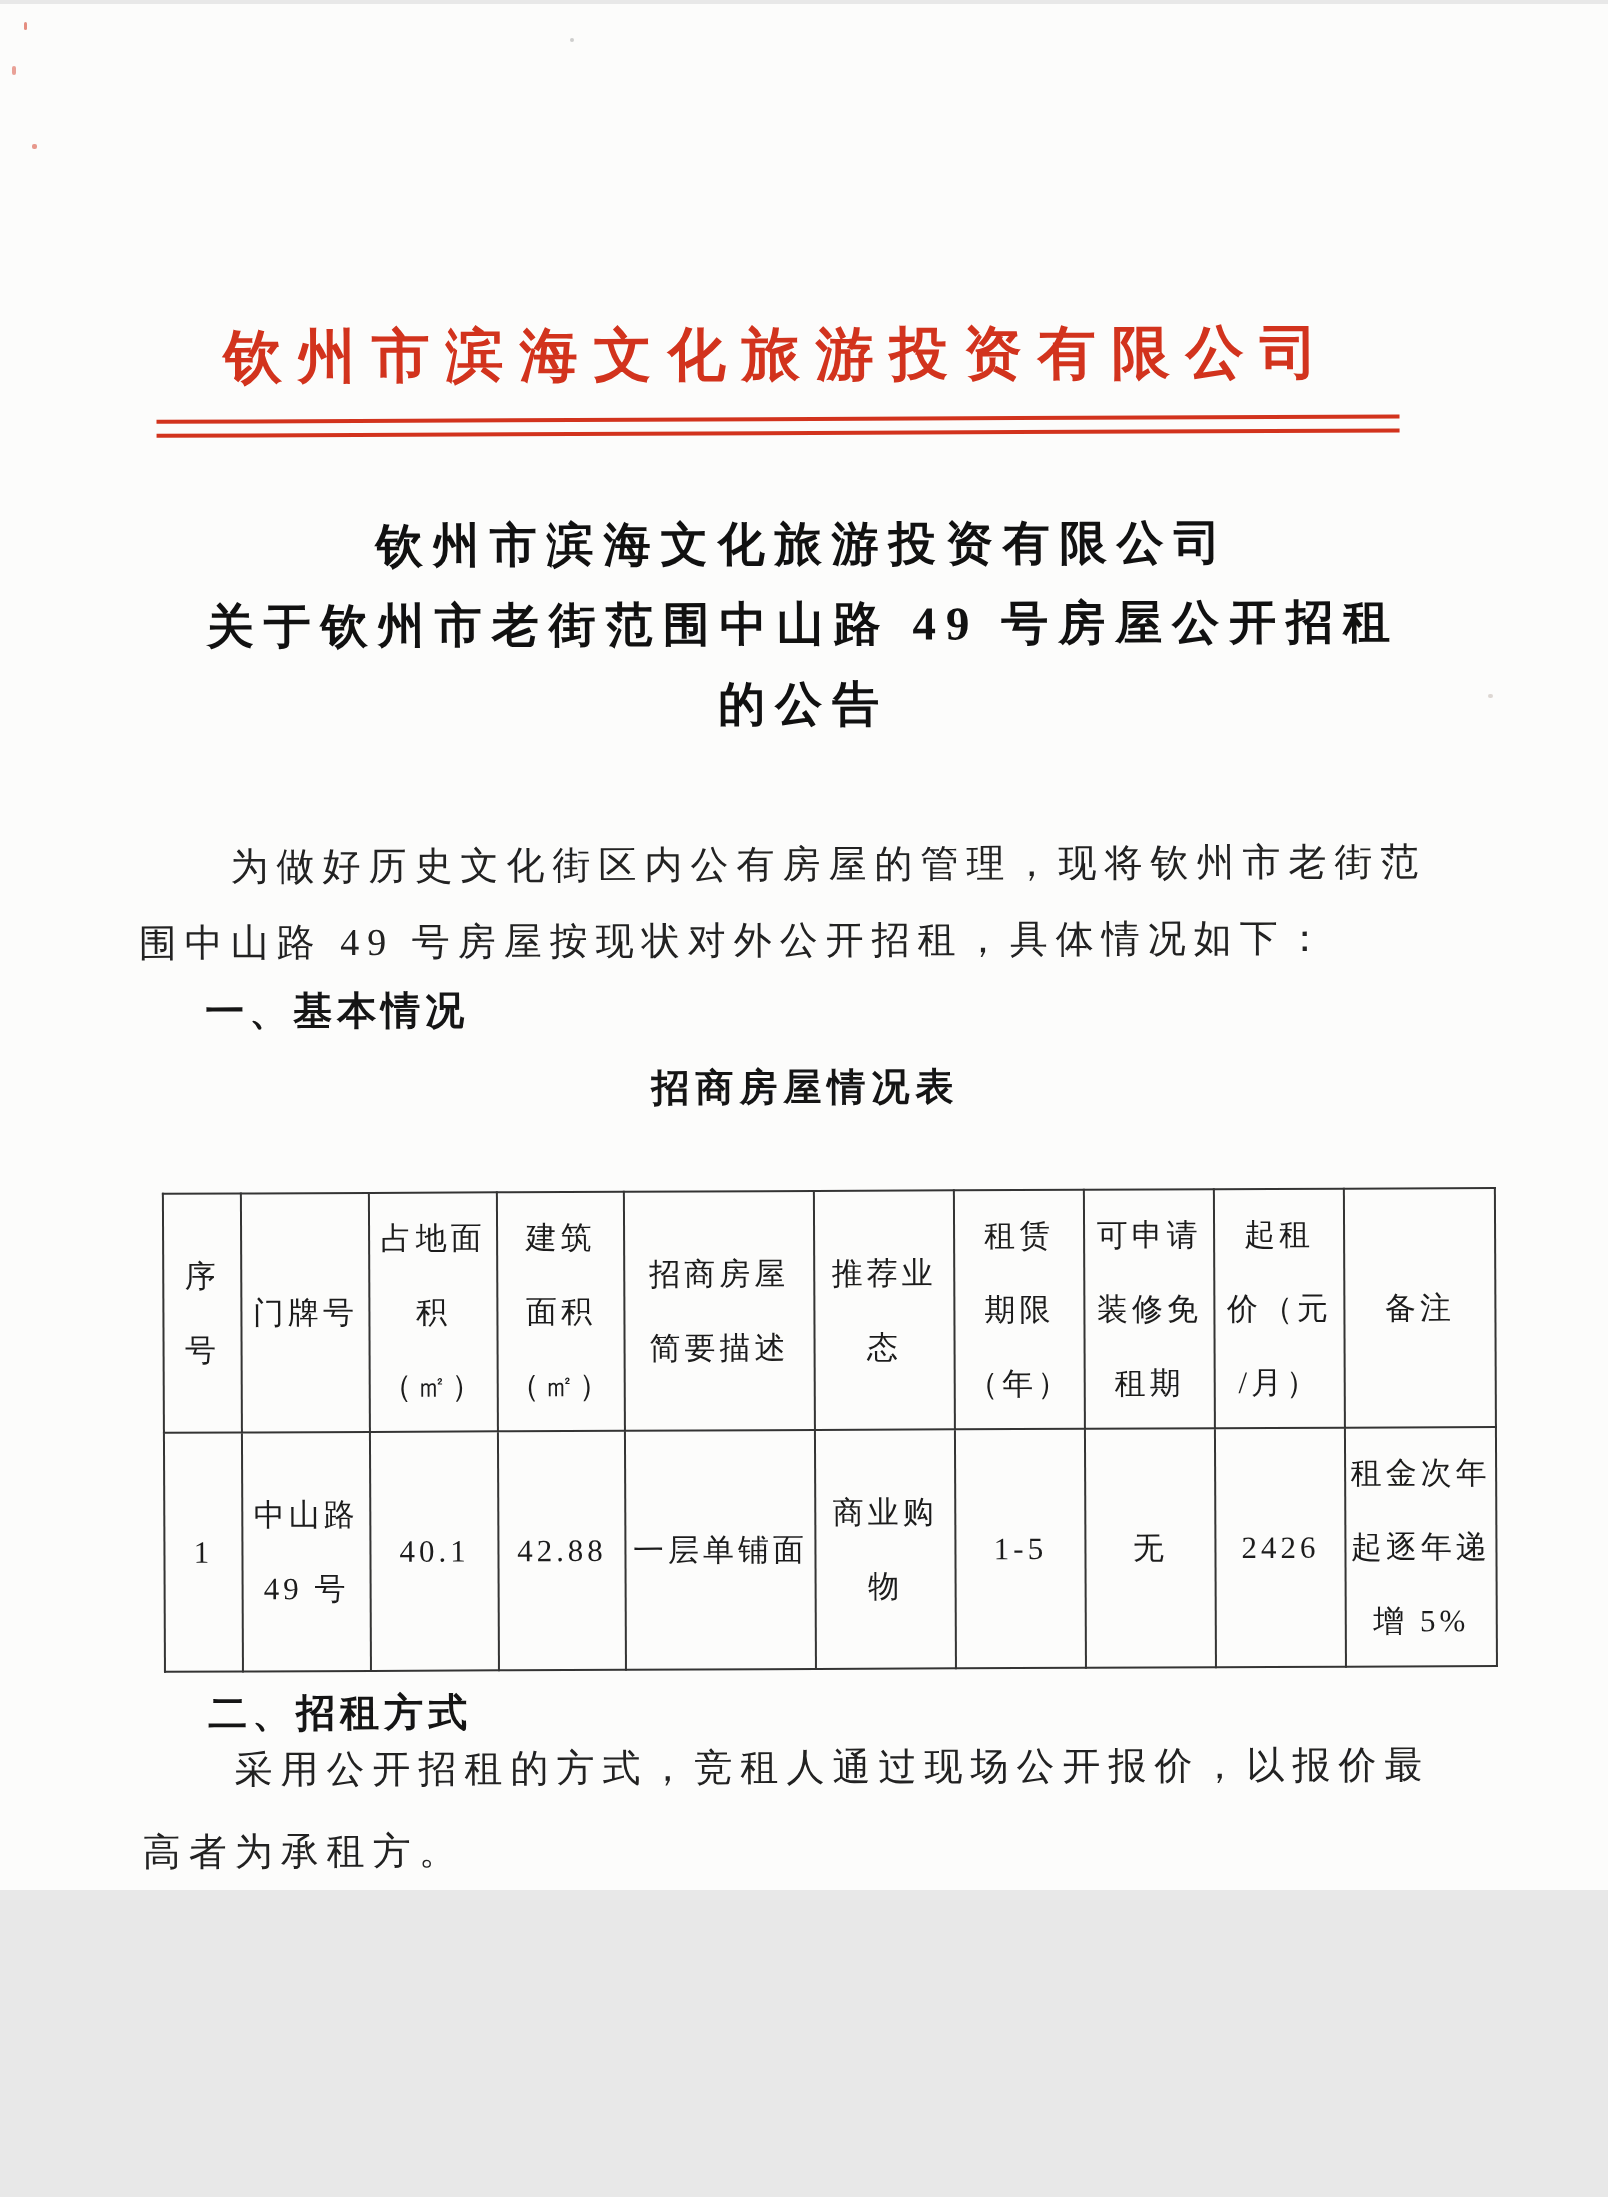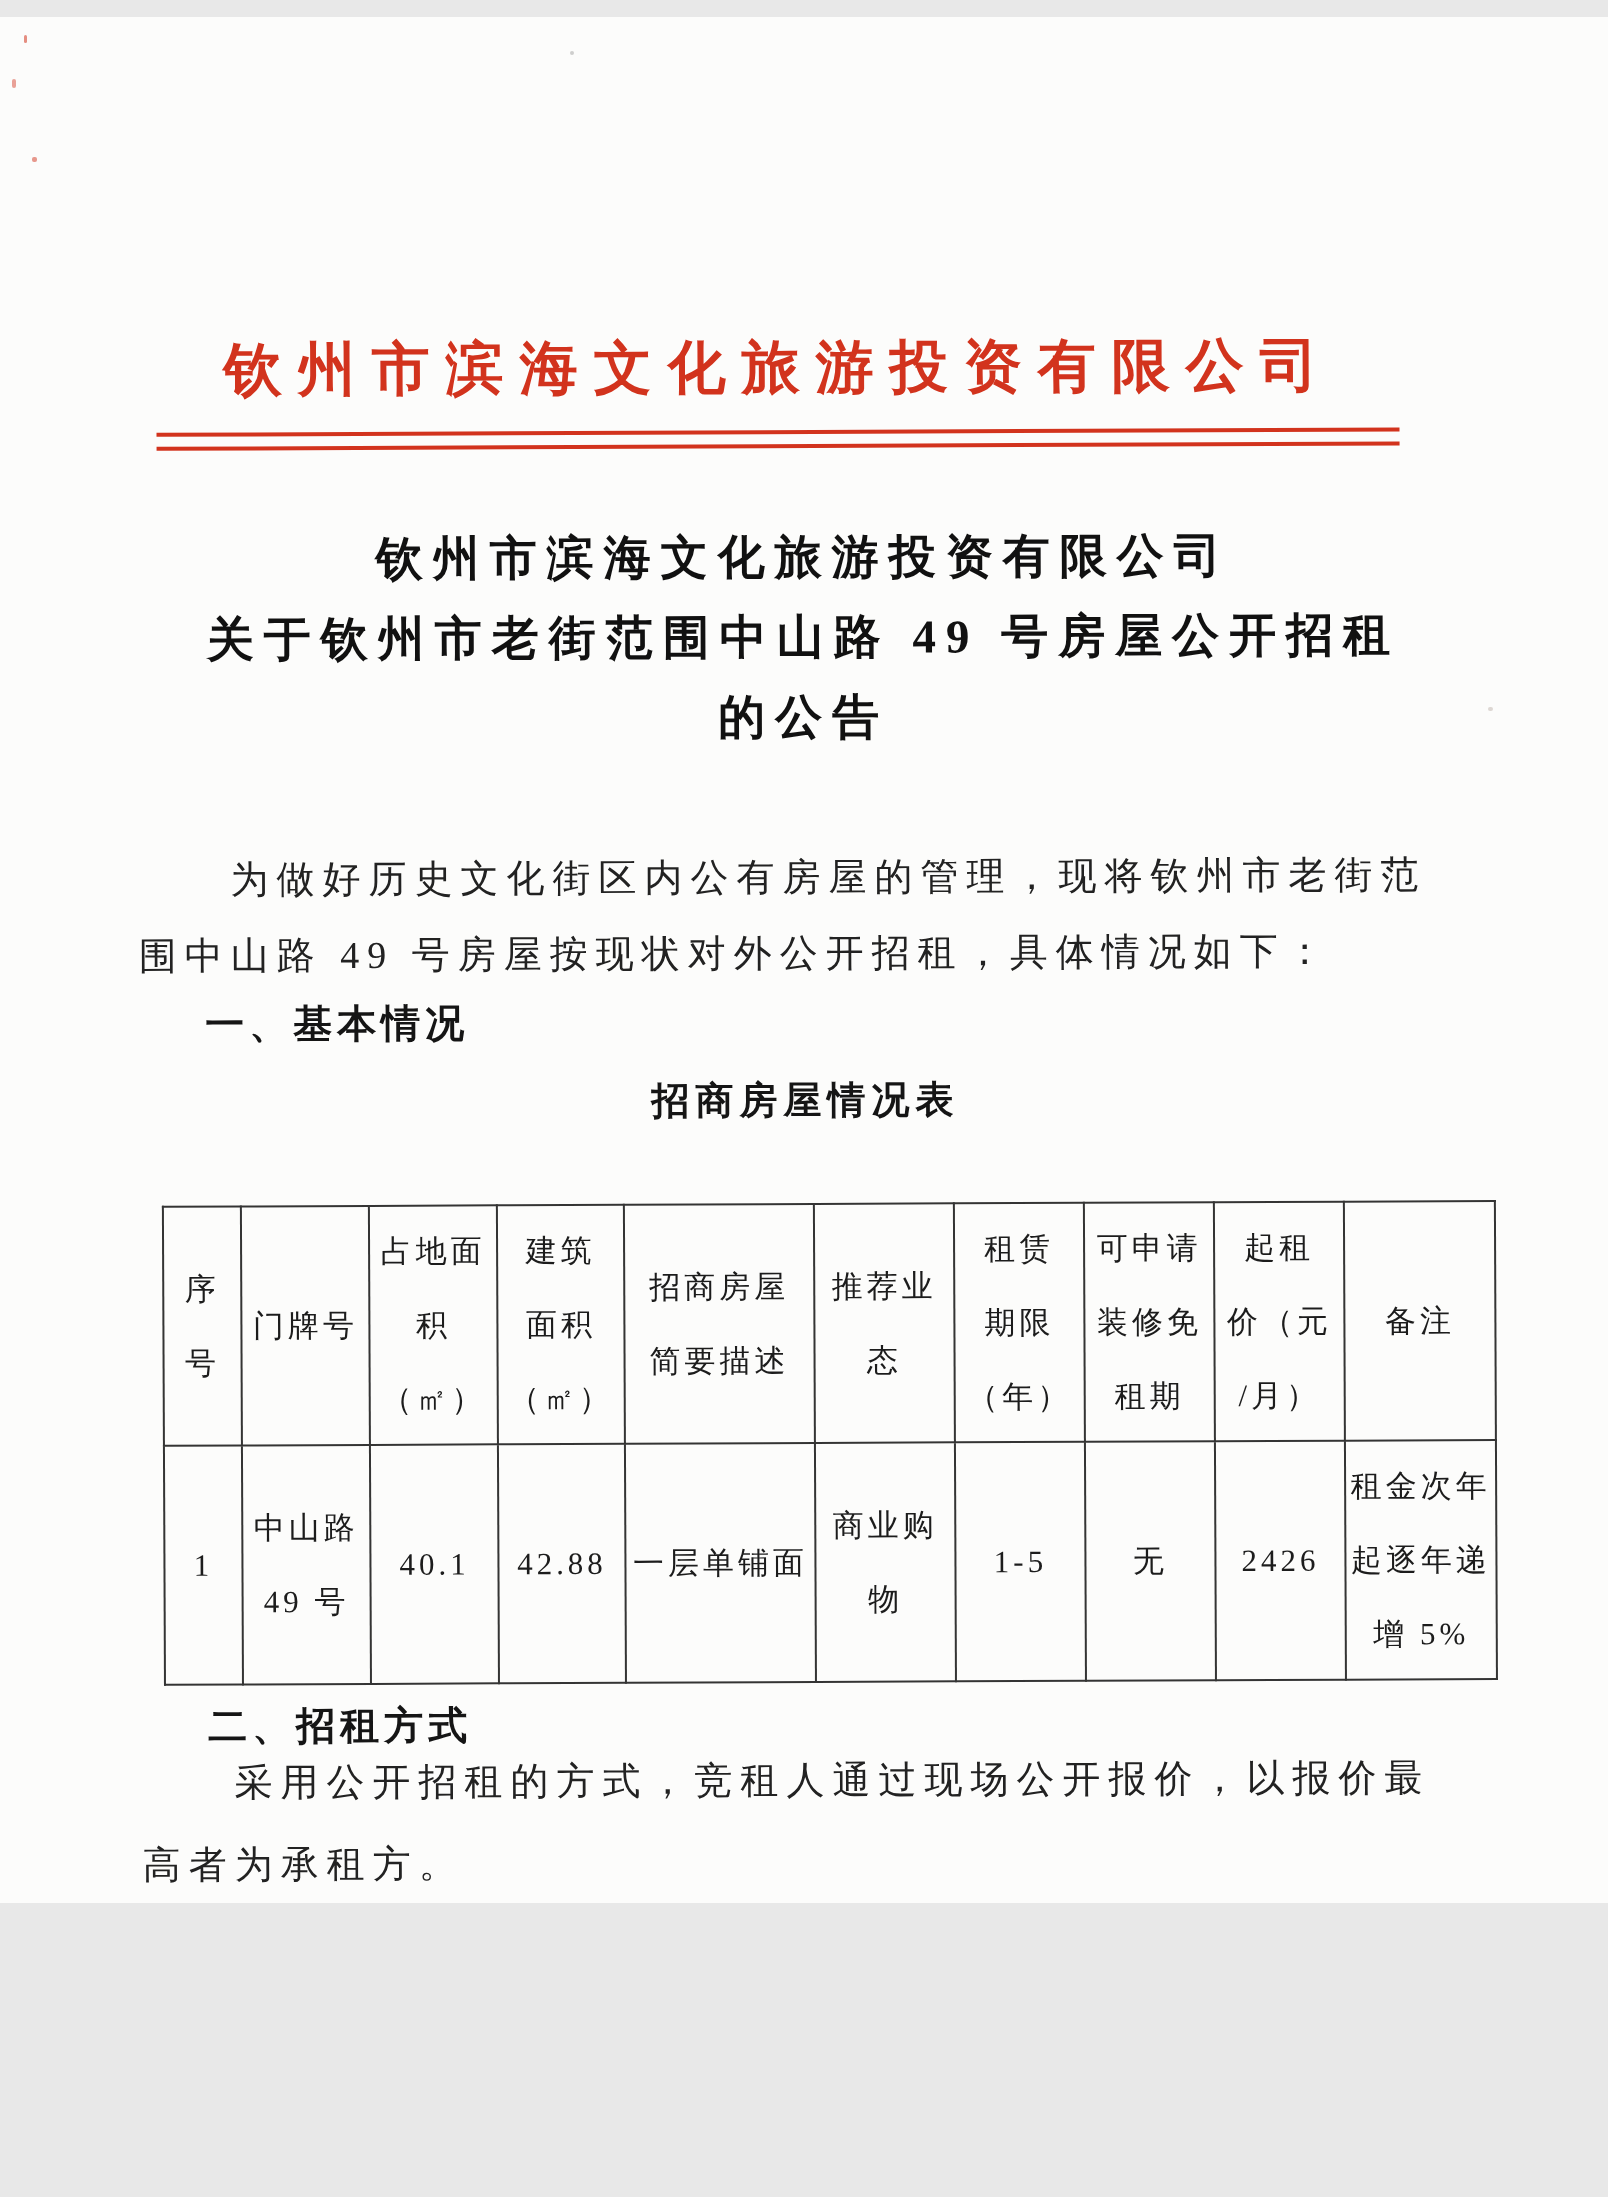--- a/index.html
+++ b/index.html
@@ -4,21 +4,21 @@
 <style>
   html,body{margin:0;padding:0;}
   body{
     background:#e8e8e8;
     font-family:"Liberation Serif","DejaVu Serif",serif;
   }
   .page{
     position:relative;
     width:1608px;
     height:1886px;
-    margin:17px auto;
+    margin:4px auto;
     background:#fcfcfb;
     overflow:hidden;
     color:#1f1f1f;
   }
   .tilt{
     position:absolute;
     inset:0;
     transform:rotate(-0.25deg);
     transform-origin:50% 40%;
   }

